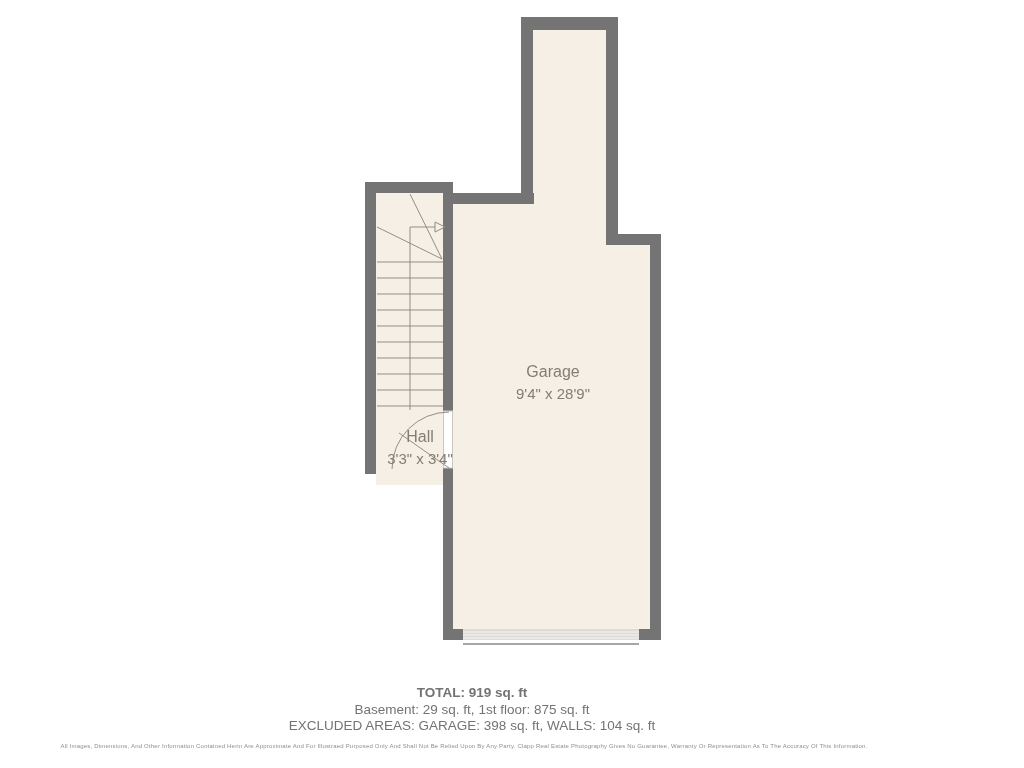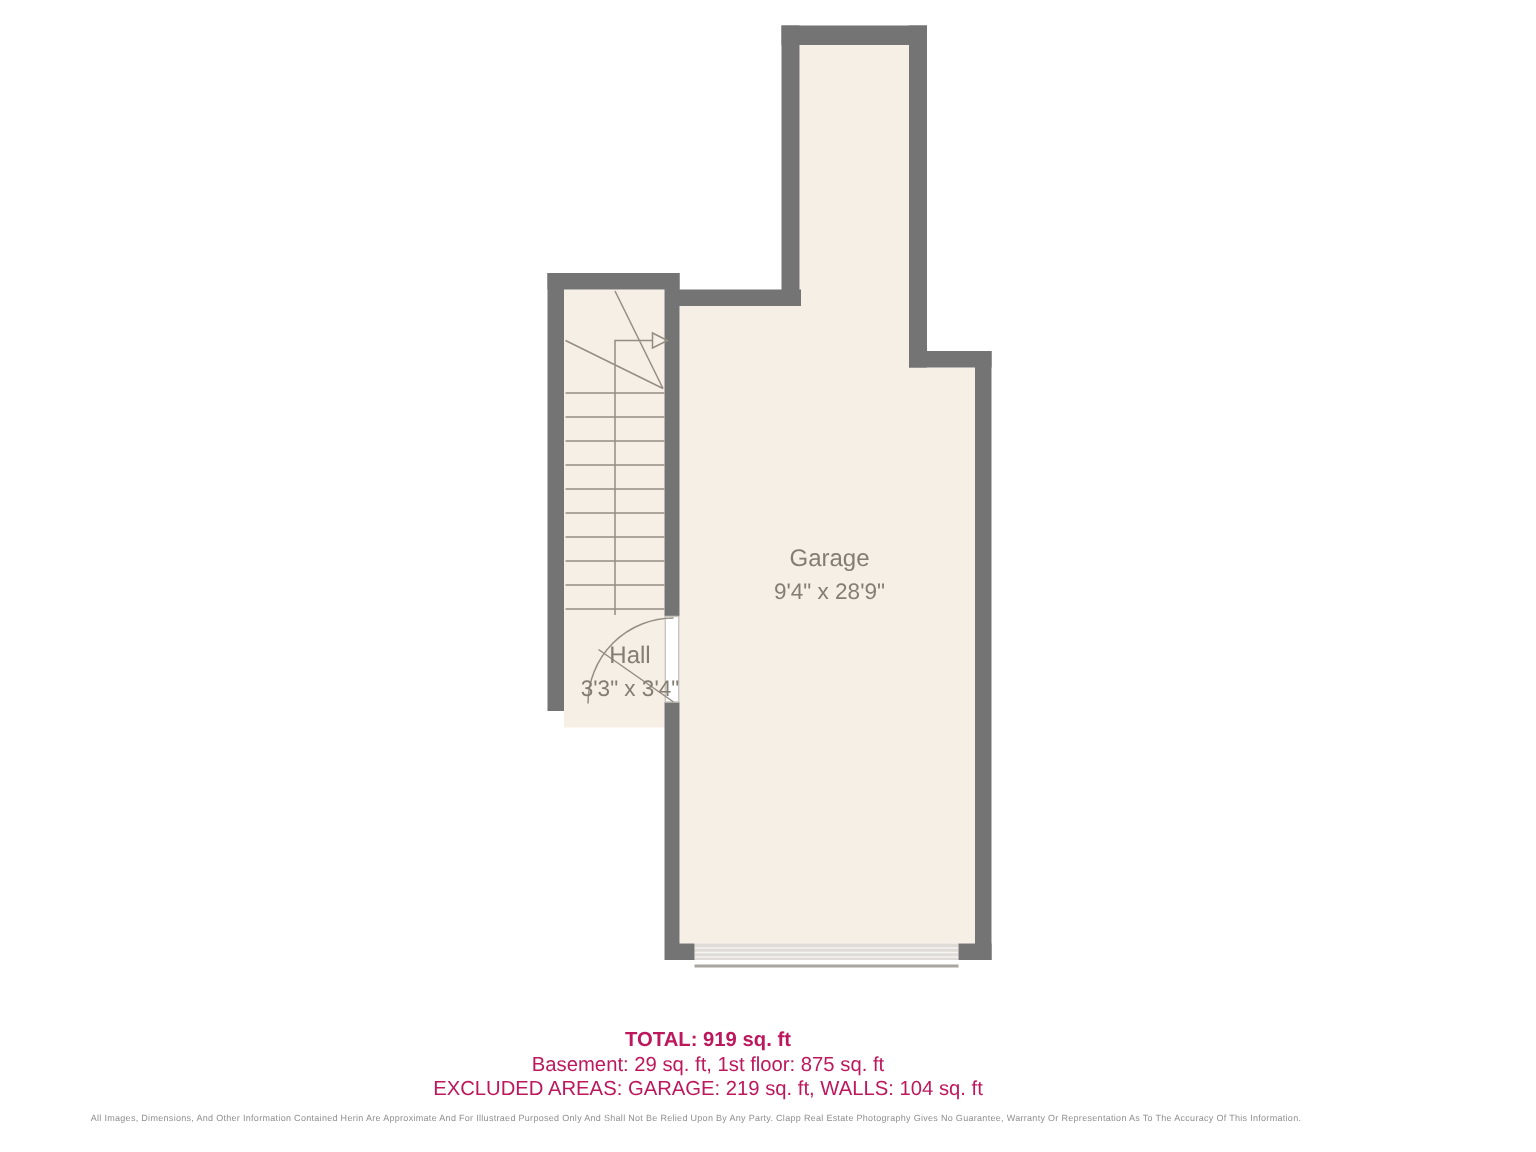--- a/index.html
+++ b/index.html
@@ -16,21 +16,21 @@
   #plan-svg text {
     font-family: "Liberation Sans", "DejaVu Sans", sans-serif;
     text-anchor: middle;
   }
   .room-name  { font-size: 16px; }
   .room-dims  { font-size: 15px; }
   #summary {
     position: absolute;
     left: 16px; right: 0; top: 685px;
     text-align: center;
-    color: #be185d;
+    color: #737373;
     font-size: 13.5px;
     line-height: 16.5px;
   }
   #summary .total { font-weight: 700; }
   #disclaimer {
     position: absolute;
     left: 0; right: 0; top: 743px;
     text-align: center;
     font-size: 6px;
     letter-spacing: 0.2px;
@@ -100,18 +100,18 @@
       <text class="room-name" x="553" y="377">Garage</text>
       <text class="room-dims" x="553" y="399">9'4" x 28'9"</text>
       <text class="room-name" x="420" y="442">Hall</text>
       <text class="room-dims" x="420" y="464">3'3" x 3'4"</text>
     </g>
   </svg>
 
   <div id="summary">
     <div class="total">TOTAL: 919 sq. ft</div>
     <div>Basement: 29 sq. ft, 1st floor: 875 sq. ft</div>
-    <div>EXCLUDED AREAS: GARAGE: 219 sq. ft, WALLS: 104 sq. ft</div>
+    <div>EXCLUDED AREAS: GARAGE: 398 sq. ft, WALLS: 104 sq. ft</div>
   </div>
 
   <div id="disclaimer">All Images, Dimensions, And Other Information Contained Herin Are Approximate And For Illustraed Purposed Only And Shall Not Be Relied Upon By Any Party. Clapp Real Estate Photography Gives No Guarantee, Warranty Or Representation As To The Accuracy Of This Information.</div>
 
 </div>
 
 </body></html>

